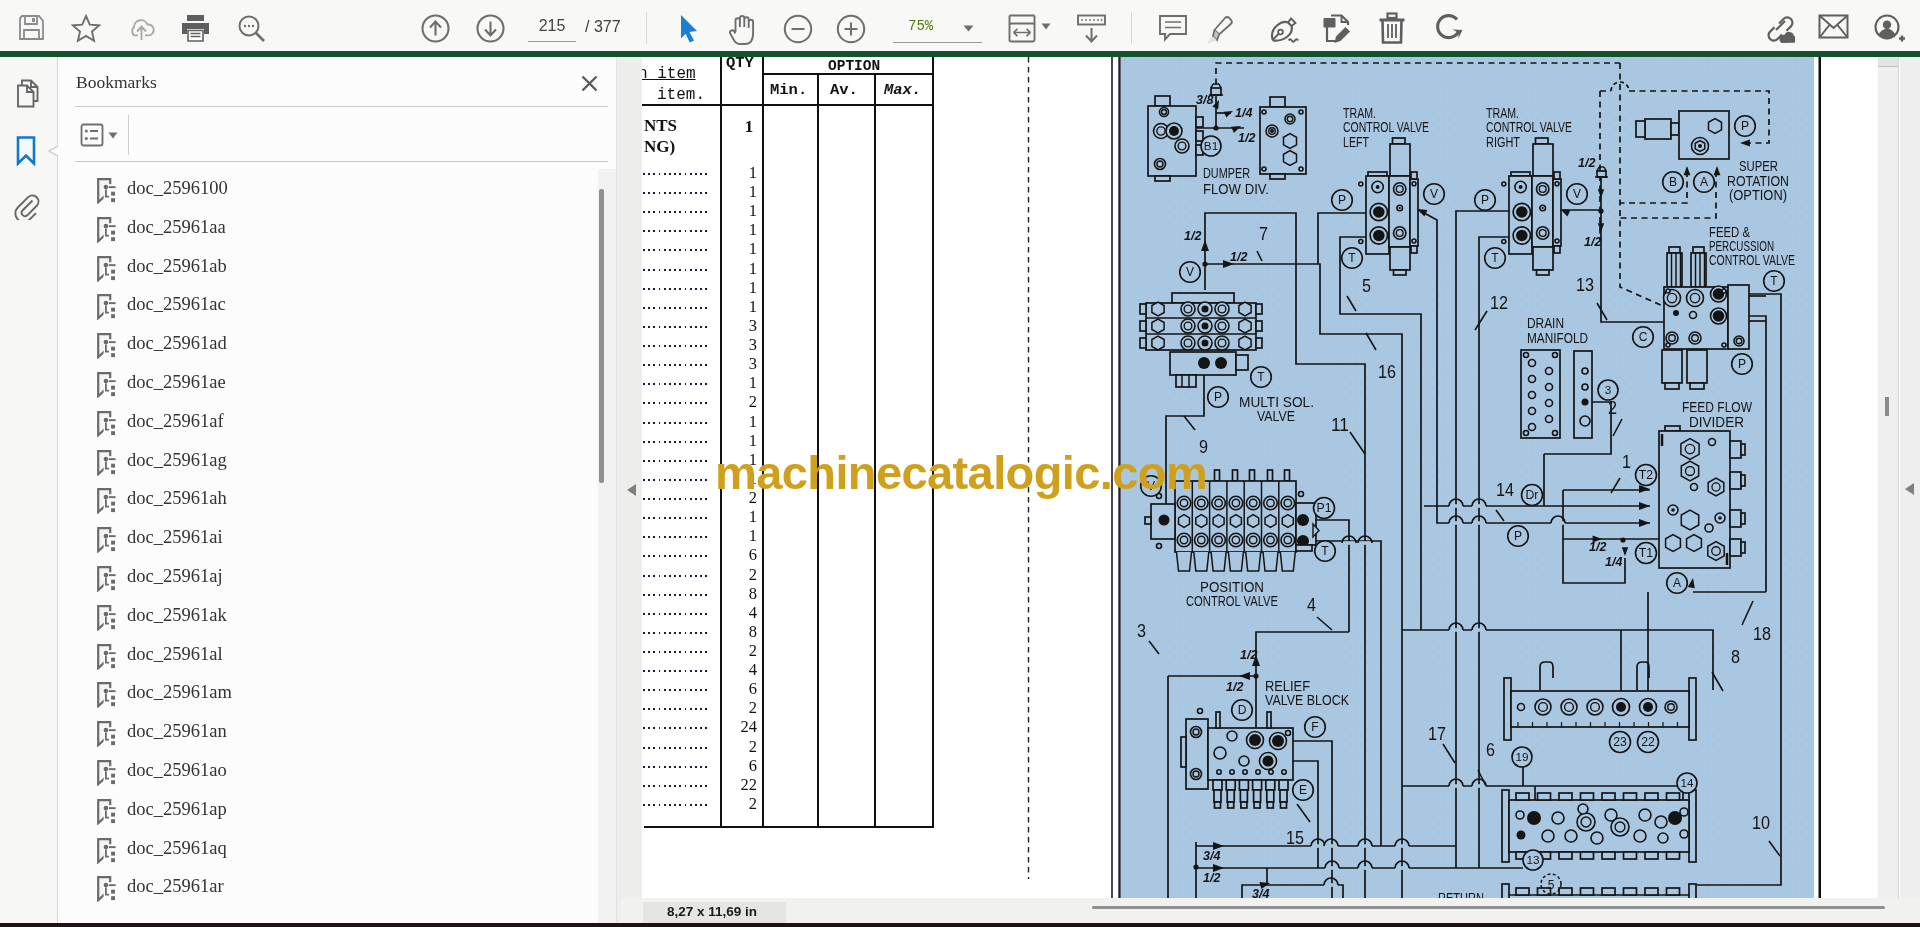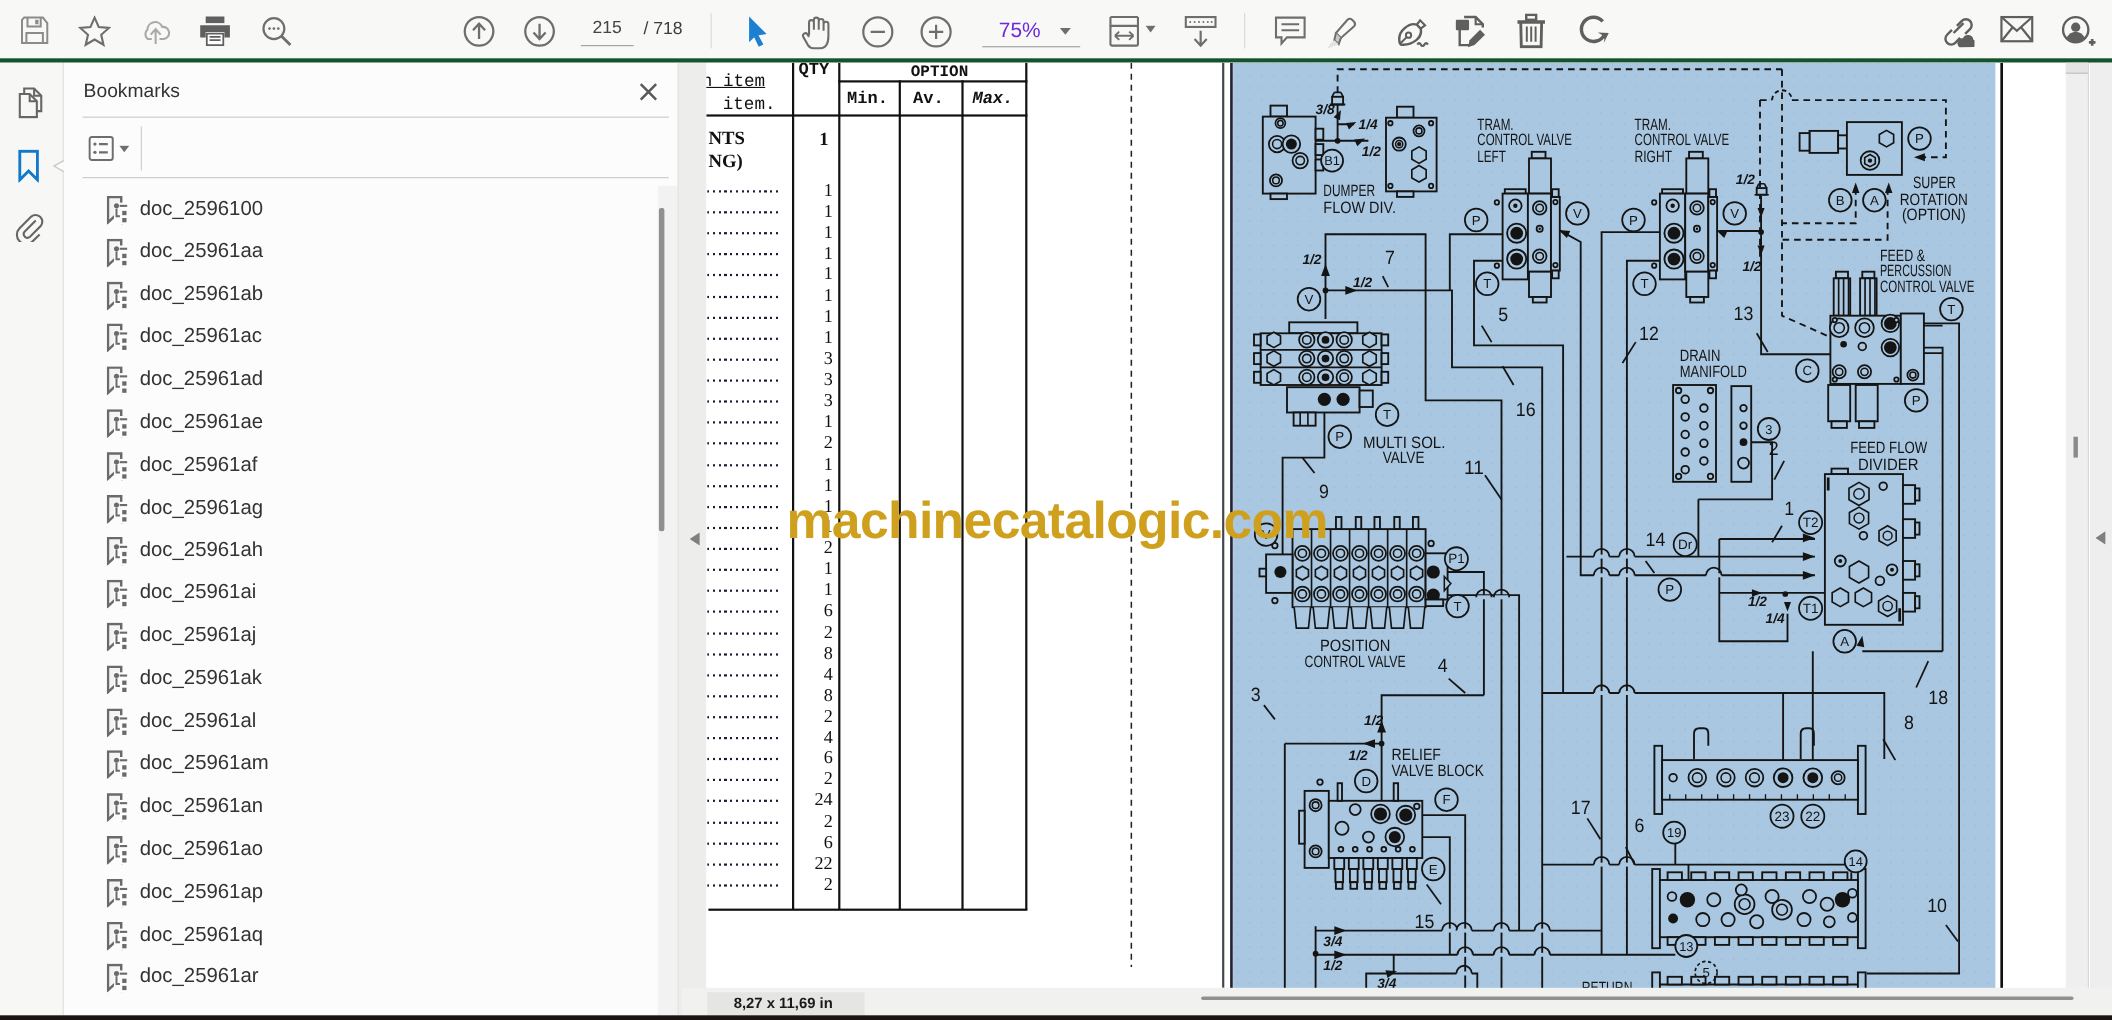--- a/index.html
+++ b/index.html
@@ -1,24 +1,24 @@
 <!DOCTYPE html>
 <html><head>
 <meta charset="utf-8">
 <style>
   html,body{margin:0;padding:0;width:1920px;height:927px;overflow:hidden;
     font-family:"Liberation Sans",sans-serif;background:#fff;}
   *{box-sizing:border-box;}
   #toolbar{position:absolute;left:0;top:0;width:1920px;height:57px;background:#f8f8f7;
-    border-bottom:4px solid #14532d;}
+    border-bottom:6px solid #14532d;}
   .tbi{position:absolute;top:14px;}
   .sep{position:absolute;top:12px;width:1px;height:32px;background:#d8d8d8;}
   #leftrail{position:absolute;left:0;top:57px;width:57px;height:866px;background:#f7f7f6;}
   #railline{position:absolute;left:57px;top:57px;width:1px;height:866px;background:#d8d8d7;}
-  #panel{position:absolute;left:58px;top:57px;width:558px;height:866px;background:#fcfcfc;}
+  #panel{position:absolute;left:58px;top:57px;width:558px;height:866px;background:#fcfcfc;font-family:Liberation Serif, serif;}
   #divrail{position:absolute;left:616px;top:57px;width:26px;height:866px;background:#ededec;
     border-left:1px solid #e2e2e2;}
   #docpane{position:absolute;left:642px;top:57px;width:1236px;height:841px;background:#ffffff;overflow:hidden;}
   #vscroll{position:absolute;left:1878px;top:57px;width:21px;height:841px;background:#f0eff0;
     border-right:1px solid #d5d5d5;}
   #rightrail{position:absolute;left:1900px;top:57px;width:20px;height:841px;background:#efeeef;}
   #statusbar{position:absolute;left:620px;top:898px;width:1300px;height:25px;background:#f1f1f0;z-index:60;font-weight:bold;}
   #darkbar{position:absolute;left:0;top:923px;width:1920px;height:4px;background:#1c1412;z-index:70;}
   .bmrow{position:absolute;left:39px;height:27px;color:#333;font-size:18.5px;white-space:nowrap;}
   .bmtxt{position:absolute;left:30px;top:0px;}
@@ -65,42 +65,42 @@
   <svg class="tbi" style="left:421px" width="29" height="29" viewBox="0 0 29 29" fill="none" stroke="#6e6e6e" stroke-width="2.1">
     <circle cx="14.5" cy="14.5" r="13"></circle>
     <path d="M14.5 21.5 L14.5 8.5 M9 13.5 L14.5 7.5 L20 13.5"></path>
   </svg>
 
   <svg class="tbi" style="left:476px" width="29" height="29" viewBox="0 0 29 29" fill="none" stroke="#6e6e6e" stroke-width="2.1">
     <circle cx="14.5" cy="14.5" r="13"></circle>
     <path d="M14.5 7.5 L14.5 20.5 M9 15.5 L14.5 21.5 L20 15.5"></path>
   </svg>
   <div style="position:absolute;left:528px;top:17px;width:48px;text-align:center;font-size:16px;color:#444;border-bottom:1px solid #9c9c9c;padding-bottom:6px;">215</div>
-  <div style="position:absolute;left:585px;top:18px;font-size:16px;color:#3c3c3c;">/ 718</div>
+  <div style="position:absolute;left:585px;top:18px;font-size:16px;color:#3c3c3c;">/ 377</div>
   <div class="sep" style="left:646px"></div>
 
   <svg class="tbi" style="left:676px" width="24" height="30" viewBox="0 0 24 30" fill="#1b7fd2" stroke="none">
     <path d="M5 1 L21 17 L13.5 18 L18 26.5 L13.8 28.5 L9.6 19.8 L5 24.5 Z"></path>
   </svg>
 
   <svg class="tbi" style="left:727px" width="30" height="31" viewBox="0 0 30 31" fill="none" stroke="#6e6e6e" stroke-width="1.9">
     <path d="M8.5 18 L8.5 6.5 a2.2 2.2 0 0 1 4.4 0 L12.9 13 M12.9 13 L12.9 4.2 a2.2 2.2 0 0 1 4.4 0 L17.3 13 M17.3 13 L17.3 5.5 a2.2 2.2 0 0 1 4.4 0 L21.7 14 M21.7 14 L21.7 8 a2.2 2.2 0 0 1 4.4 0 L26.1 19 q0 11 -8 11 L13 30 q-3.5 0 -5.5-3 L3.2 19.5 a2.3 2.3 0 0 1 3.8-2.5 L8.5 19.5"></path>
   </svg>
 
   <svg class="tbi" style="left:783px" width="30" height="30" viewBox="0 0 30 30" fill="none" stroke="#6e6e6e" stroke-width="2">
     <circle cx="15" cy="15" r="13.2"></circle>
       <path d="M8.5 15 L21.5 15"></path>
   </svg>
 
   <svg class="tbi" style="left:836px" width="30" height="30" viewBox="0 0 30 30" fill="none" stroke="#6e6e6e" stroke-width="2">
     <circle cx="15" cy="15" r="13.2"></circle>
       <path d="M8.5 15 L21.5 15 M15 8.5 L15 21.5"></path>
   </svg>
   <div style="position:absolute;left:893px;top:16px;width:89px;border-bottom:1px solid #9c9c9c;height:27px;">
-    <span style="position:absolute;left:15px;top:2px;font-size:19px;color:#6d28d9;">75%</span>
+    <span style="position:absolute;left:15px;top:2px;font-size:14px;color:#4d7c0f;font-family:Liberation Mono, monospace;">75%</span>
     <svg style="position:absolute;left:70px;top:9px" width="11" height="7" viewBox="0 0 11 7">
         <path d="M0.5 0.5 L10.5 0.5 L5.5 6.5 Z" fill="#6e6e6e"></path>
       </svg>
   </div>
 
   <svg class="tbi" style="left:1008px" width="28" height="29" viewBox="0 0 28 29" fill="none" stroke="#6e6e6e" stroke-width="1.9">
     <path d="M1.5 10.5 L1.5 1.5 M1.5 1.5 L26.5 1.5 M26.5 1.5 L26.5 10.5"></path>
     <rect x="1.5" y="9.5" width="25" height="18" rx="1.5"></rect>
     <path d="M5.5 18.5 L22.5 18.5 M5.5 18.5 L9.5 14.8 M5.5 18.5 L9.5 22.2 M22.5 18.5 L18.5 14.8 M22.5 18.5 L18.5 22.2" stroke-width="1.7"></path>
   </svg>

